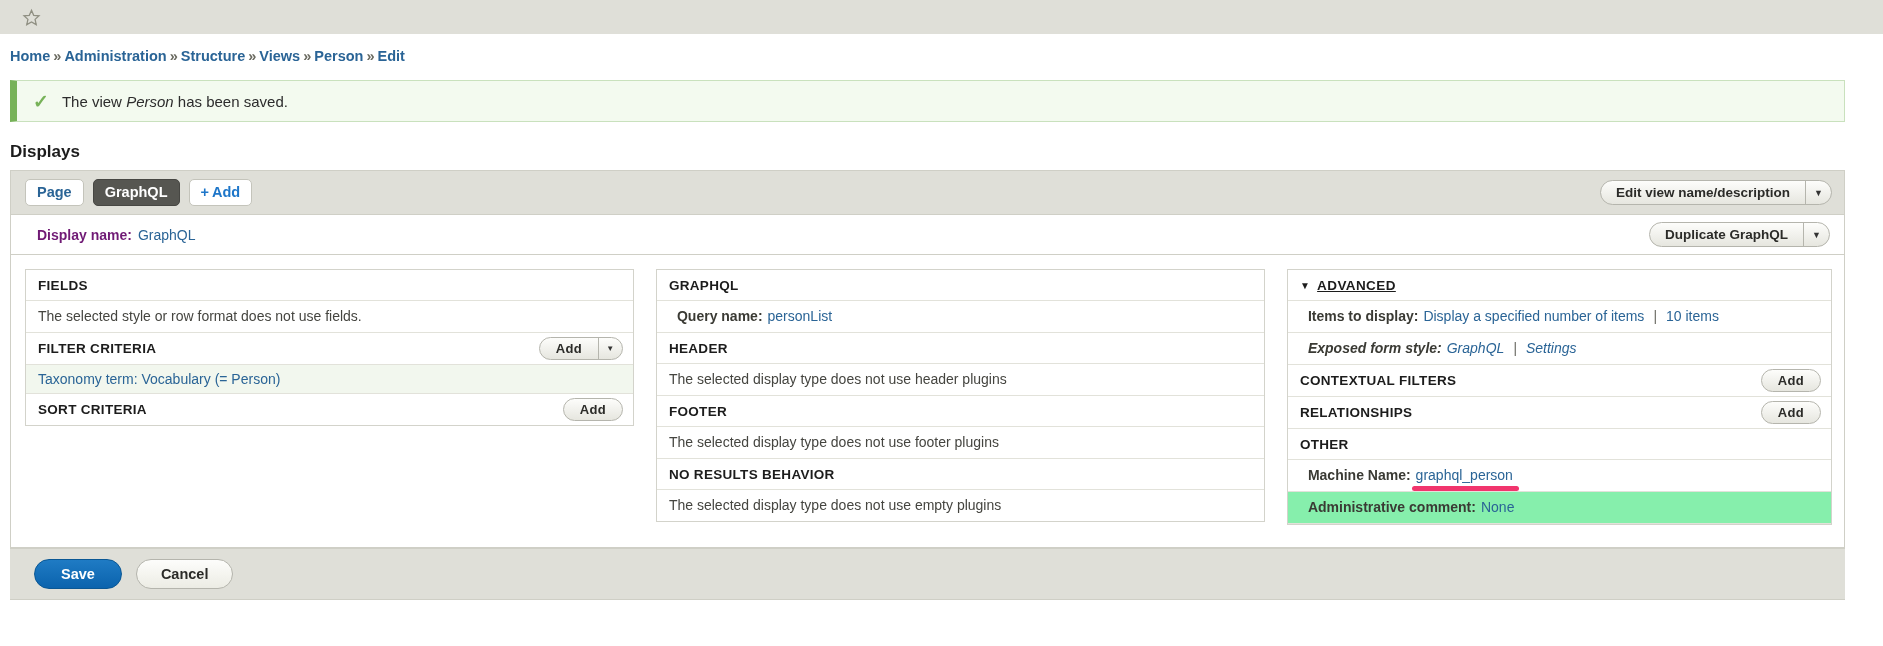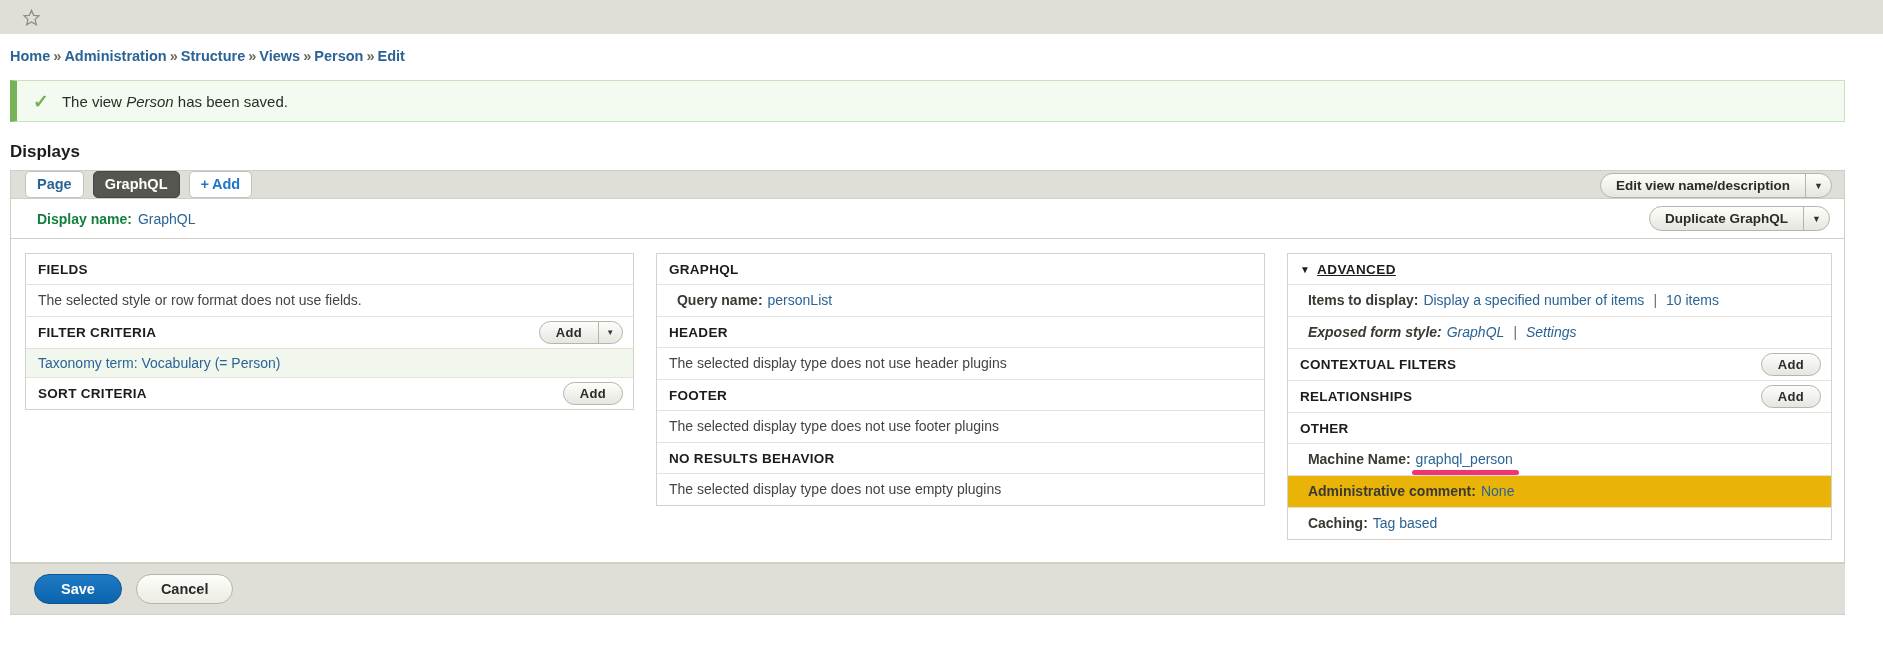--- a/index.html
+++ b/index.html
@@ -83,23 +83,23 @@
     color: #1c1c1c;
   }
   .view-edit {
     margin: 0 38px 0 10px;
     border: 1px solid #cfcfc6;
     background: #fff;
   }
   .tabbar {
     background: #dfdfd8;
     border-bottom: 1px solid #cfcfc6;
-    height: 28px;
-    display: flex;
-    align-items: flex-end;
+    height: 44px;
+    display: flex;
+    align-items: center;
     padding: 0 12px 0 14px;
     position: relative;
   }
   .tab {
     border: 1px solid #c4c4bb;
     background: #fff;
     border-radius: 5px;
     padding: 4px 11px;
     font-size: 14.5px;
     font-weight: bold;
@@ -152,21 +152,21 @@
     border-bottom: 1px solid #cfcfc6;
     display: flex;
     align-items: center;
     padding: 0 12px 0 26px;
     background: #ffffff;
     position: relative;
   }
   .dispname-row .lbl {
     font-size: 14px;
     font-weight: bold;
-    color: #15803d;
+    color: #701a75;
     margin-right: 6px;
   }
   .dispname-row .val {
     font-size: 14px;
     color: #2a6496;
     text-decoration: none;
   }
   .dispname-row .dropbutton { position: absolute; right: 14px; }
 
   
@@ -200,21 +200,21 @@
     padding: 7px 10px 8px 12px;
     font-size: 14px;
     color: #454540;
     border-bottom: 1px solid #e2e2da;
     min-height: 30px;
     display: flex;
     align-items: center;
   }
   .sec-body.nb { border-bottom: none; }
   .sec-body.indent { padding-left: 20px; }
-  .sec-body.hl { background: #eab308; text-align: center; }
+  .sec-body.hl { background: #86efac; text-align: center; }
   .sec-body a { color: #2a6496; text-decoration: none; }
   .sec-body .k { font-weight: bold; color: #3a3a34; margin-right: 5px; }
   .sec-body.italic, .sec-body.italic .k, .sec-body.italic a { font-style: italic; }
   .pipe { color: #6b6b64; margin: 0 9px; }
 
   .smallbtn {
     display: inline-flex;
     align-items: stretch;
     border: 1px solid #b5b5ad;
     border-radius: 13px;
@@ -455,24 +455,20 @@
             <a href="#">graphql_person</a>
             <span class="mn-underline"></span>
           </span>
         </div>
 
         <div class="sec-body indent hl">
           <span class="k">Administrative comment:</span>
           <a href="#">None</a>
         </div>
 
-        <div class="sec-body indent nb">
-          <span class="k">Caching:</span>
-          <a href="#">Tag based</a>
-        </div>
       </div>
     </div>
 
   </div>
 </div>
 
 <div class="actionbar">
   <button class="btn-primary">Save</button>
   <button class="btn-secondary">Cancel</button>
 </div>

